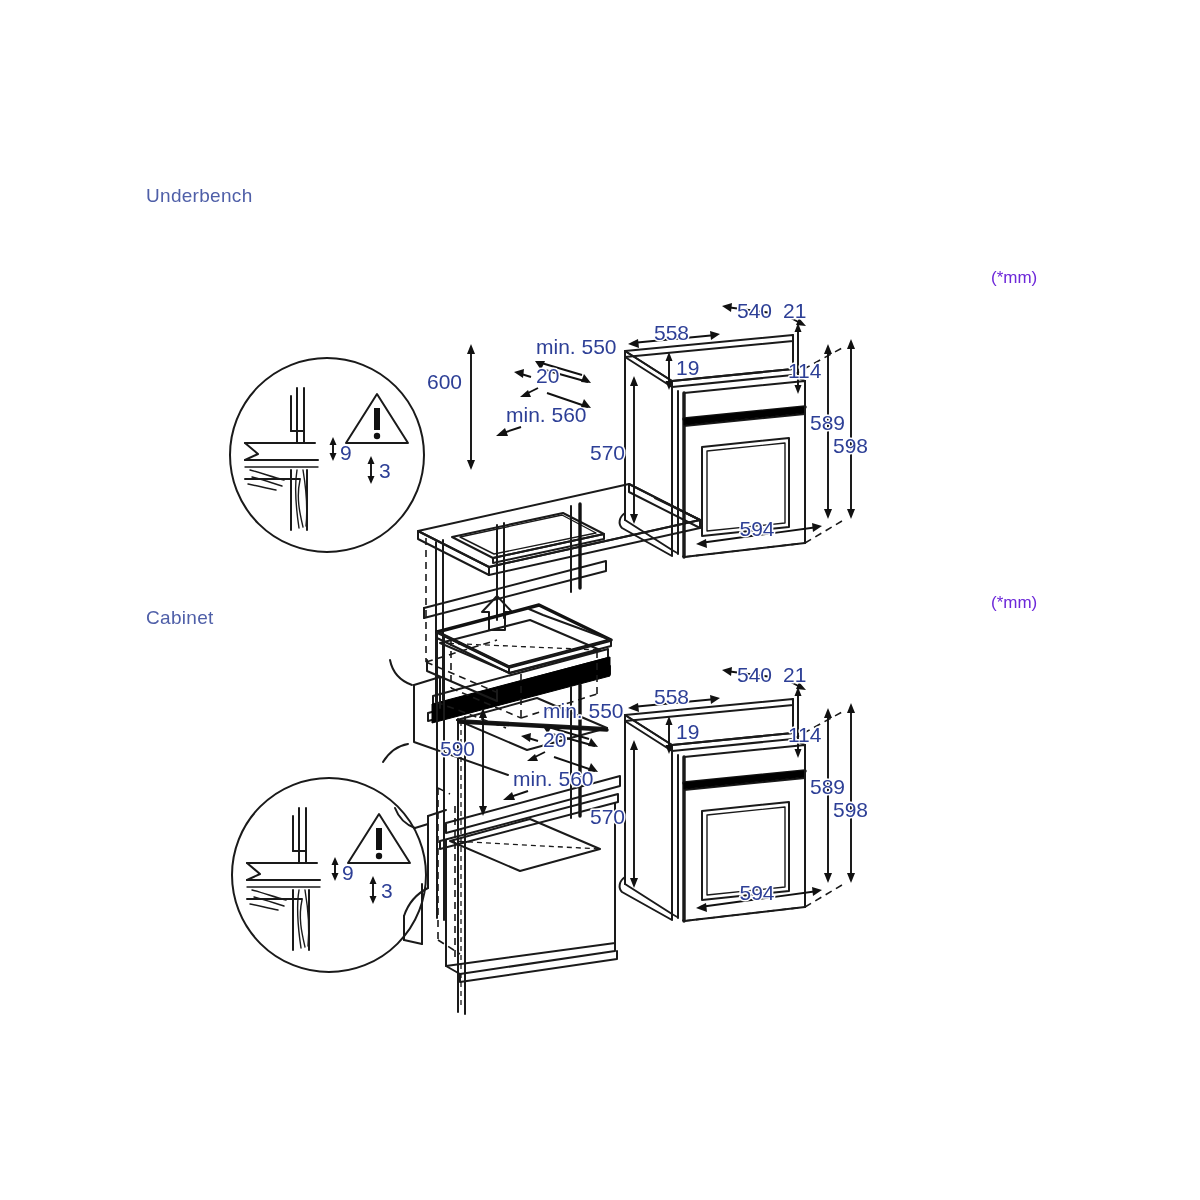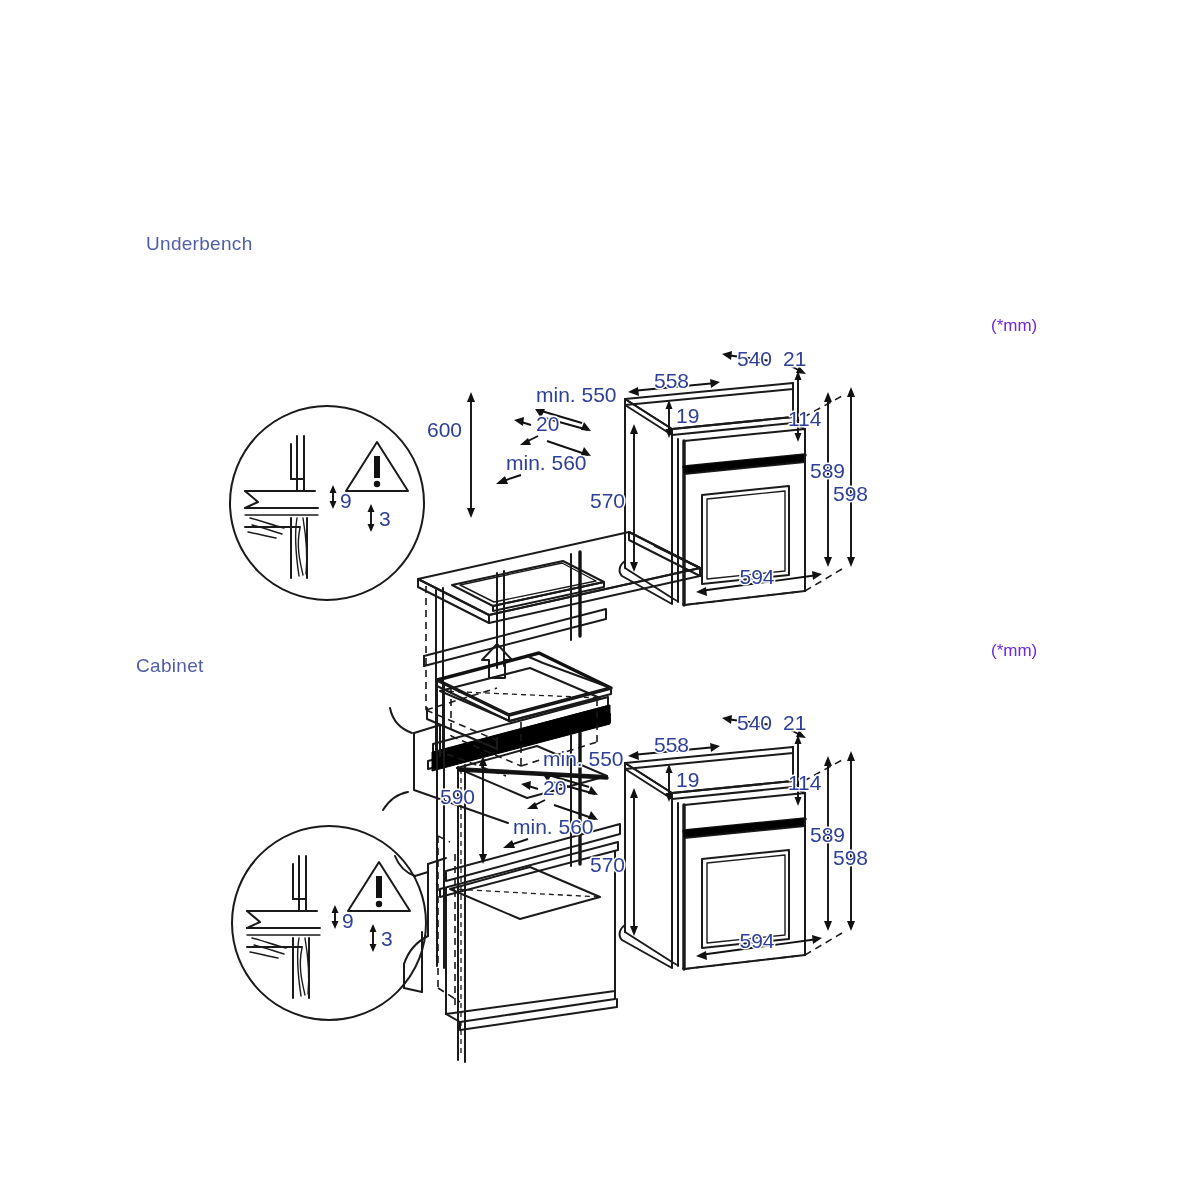--- a/index.html
+++ b/index.html
@@ -12,21 +12,20 @@
     width: 1200px;
     height: 1200px;
     position: relative;
     overflow: hidden;
     font-family: "Liberation Sans", sans-serif;
     -webkit-font-smoothing: antialiased;
   }
   .page {
     position: absolute;
     inset: 0;
-    margin-top: 48px;
   }
   .section-heading {
     position: absolute;
     font-size: 19px;
     font-weight: 400;
     letter-spacing: 0.3px;
     color: #4f5fa8;
     white-space: nowrap;
   }
   .unit-note {
@@ -256,21 +255,21 @@
       <path d="M851 289 L847 279 L855 279 Z" fill="#111"></path>
       <text class="dim" x="833" y="223">598</text>
 
       <path class="dimline" d="M700 313 L818 297"></path>
       <path d="M696 314 L706 309 L707 318 Z" fill="#111"></path>
       <path d="M822 296 L812 293 L813 302 Z" fill="#111"></path>
       <text class="dim" x="757" y="306" text-anchor="middle">594</text>
     </g>
   </svg>
 
-  <div class="section-heading" style="left:136px; top:607px;">Cabinet</div>
+  <div class="section-heading" style="left:146px; top:607px;">Cabinet</div>
 
   <div class="unit-note" style="left:991px; top:593px;">(*mm)</div>
 
   <svg class="svg-layer" width="1200" height="450" viewBox="0 0 1200 450" style="left:0; top:588px;">
 
     <g>
 
       <g>
         <path class="ln" d="M497 8 L512 24 L505 24 L505 42 L489 42 L489 24 L482 24 Z" fill="#fff"></path>
       </g>

